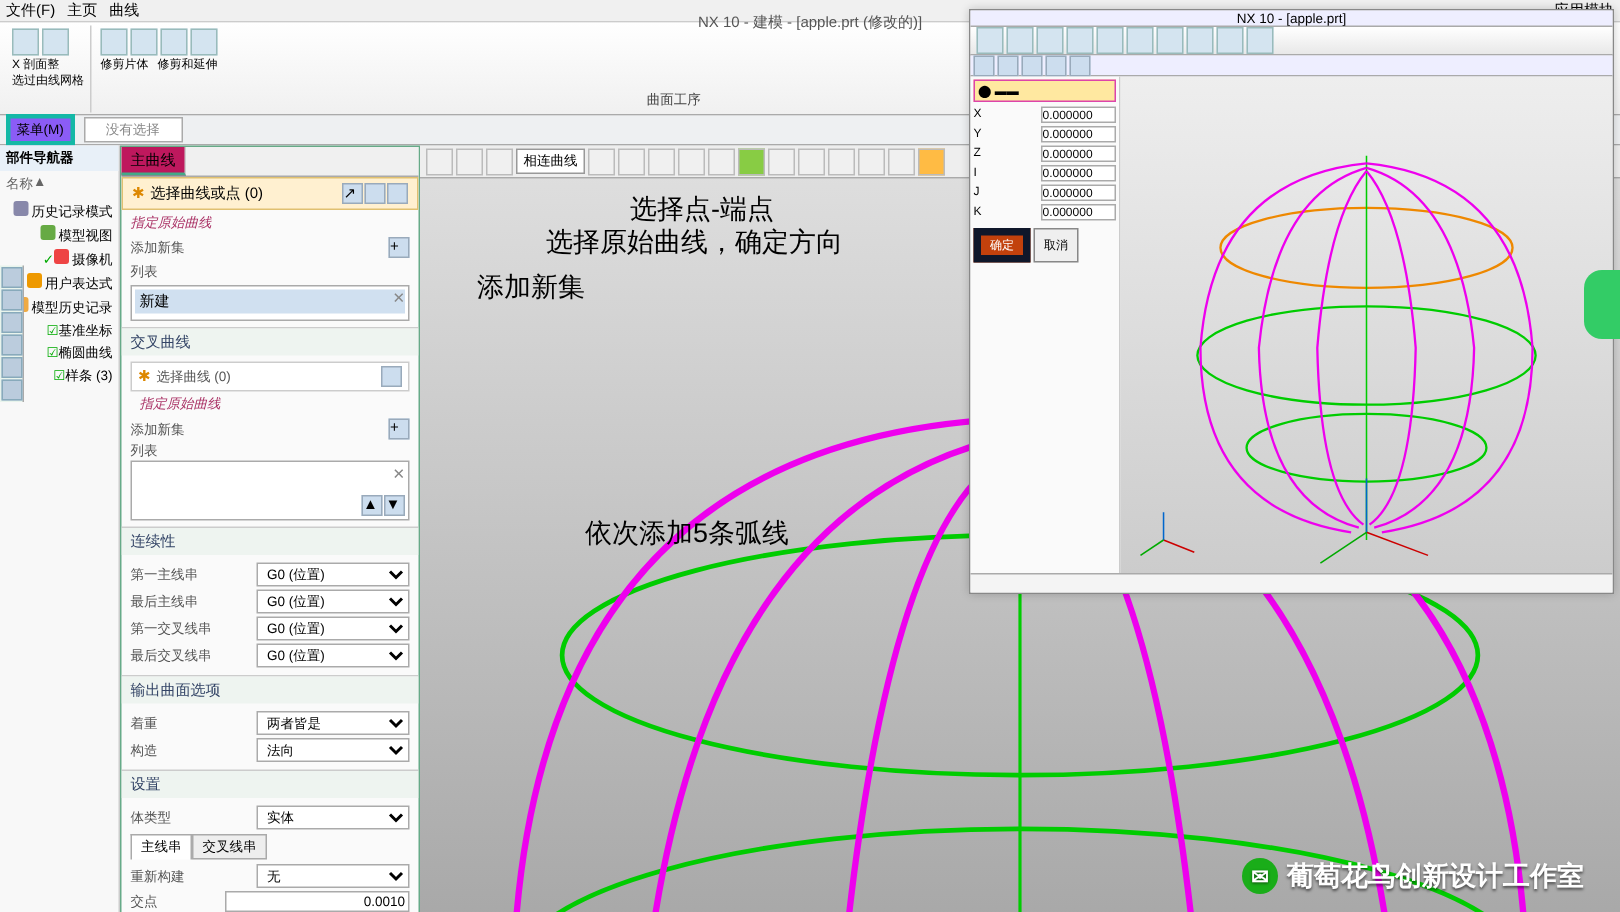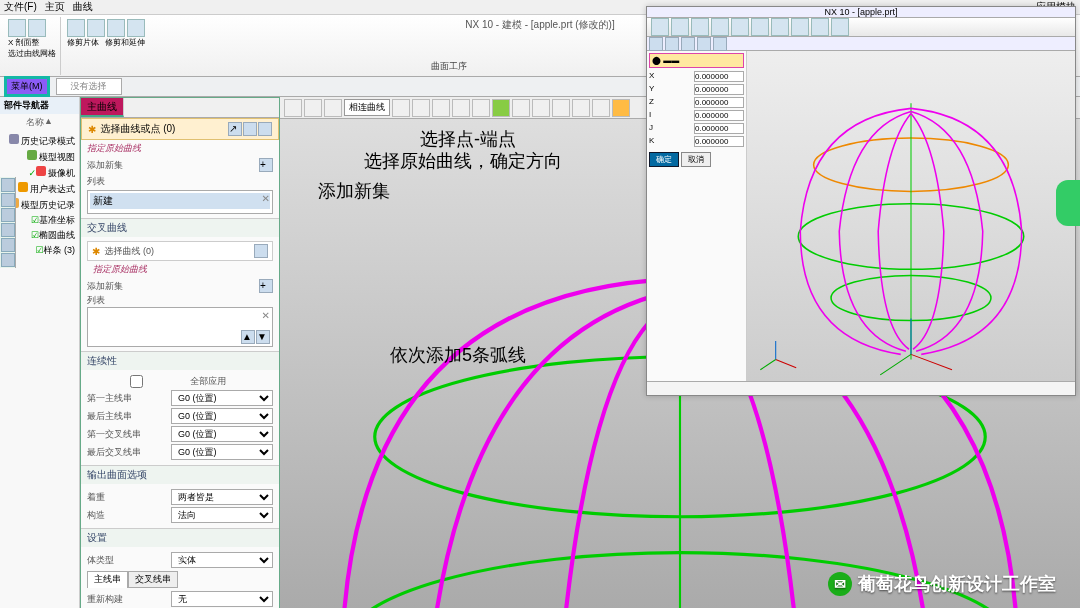--- a/index.html
+++ b/index.html
@@ -4,21 +4,21 @@
 <style>
 * { box-sizing: border-box; margin: 0; padding: 0; }
 body { font-family: "Microsoft YaHei", Arial, sans-serif; font-size: 11px; background: #e0e0e0; width: 1080px; height: 608px; overflow: hidden; position: relative; }
 .app { display: flex; flex-direction: column; width: 100%; height: 100%; }
 .menubar { height: 18px; background: #f0f0f0; display: flex; align-items: center; gap: 8px; padding: 0 4px; border-bottom: 1px solid #ccc; font-size: 10px; }
 .ribbon { height: 62px; background: linear-gradient(#fff,#f0f0f0); border-bottom: 1px solid #aaa; display: flex; align-items: flex-start; padding: 2px 4px; gap: 2px; }
 .ribbon-group { border-right: 1px solid #ccc; padding: 2px 4px; display: flex; flex-direction: column; font-size: 9px; height: 58px; }
 .ribbon-icons { display: flex; gap: 2px; flex-wrap: wrap; }
 .ribbon-icon { width: 18px; height: 18px; background: #d4e4f0; border: 1px solid #9bb; display: inline-block; }
 .ribbon-label { font-size: 9px; color: #444; text-align: center; margin-top: auto; }
-.title-bar { position: absolute; top: 18px; left: 0; right: 0; height: 16px; text-align: center; font-size: 10px; color: #555; pointer-events: none; }
+.title-bar { position: absolute; top: 8px; left: 0; right: 0; height: 16px; text-align: center; font-size: 10px; color: #555; pointer-events: none; }
 .workspace { flex: 1; display: flex; position: relative; }
 .left-panel { width: 80px; background: #f8f8f8; border-right: 1px solid #ccc; font-size: 9px; }
 .left-panel .hdr { background: #e8f0f8; padding: 2px 4px; font-weight: bold; }
 .left-panel .tree { padding: 2px; text-align: right; }
 .left-panel .tree div { padding: 1px 2px; white-space: nowrap; cursor: pointer; }
 .tree-icon { display: inline-block; width: 10px; height: 10px; margin-right: 2px; background: #88aa66; border-radius: 2px; }
 .dialog { width: 200px; background: #fafafa; border: 1px solid #6a8; display: flex; flex-direction: column; font-size: 10px; }
 .dialog .tabbar { height: 20px; background: #f0f0f0; border-bottom: 1px solid #aaa; display: flex; }
 .dialog .tabbar .tab { padding: 2px 6px; border-right: 1px solid #ccc; font-size: 10px; }
 .dialog .tabbar .tab.active { background: #be185d; border-bottom: 2px solid #4a8; }
@@ -124,21 +124,21 @@
   </div>
 
   <div style="height:20px;background:#eef0f2;border-bottom:1px solid #aaa;display:flex;align-items:center;padding:0 4px;gap:6px;font-size:9px">
     <span style="border:3px solid #14b8a6;padding:1px 4px;background:#8b5cf6">菜单(M)</span>
     <span style="border:1px solid #aaa;padding:1px 14px;background:#fff;color:#888">没有选择</span>
   </div>
 
   <div class="workspace">
     <div class="left-panel">
       <div class="hdr">部件导航器</div>
-      <div style="padding:2px 4px;font-size:9px;color:#666;display:flex;justify-content:center">
+      <div style="padding:2px 4px;font-size:9px;color:#666;display:flex;justify-content:flex-start">
           <span>名称</span>
           <span>▲</span>
         </div>
       <div class="tree">
         <div><span class="tree-icon" style="background:#88a"></span><span>历史记录模式</span></div>
         <div><span class="tree-icon" style="background:#6a4"></span><span>模型视图</span></div>
         <div><span style="color:#0a0">✓</span><span class="tree-icon" style="background:#e44"></span><span>摄像机</span></div>
         <div><span class="tree-icon" style="background:#e90"></span><span>用户表达式</span></div>
         <div><span class="tree-icon" style="background:#ea4"></span><span>模型历史记录</span></div>
         <div style="padding-left:10px"><span style="color:#0a0">☑</span><span>基准坐标</span></div>
@@ -204,24 +204,20 @@
                   <span class="small-icon">▲</span>
                   <span class="small-icon">▼</span>
                 </div>
             </div>
           </div>
         </div>
 
         <div class="section">
           <div class="section-hdr">连续性</div>
           <div class="section-content">
-            <div class="prop-row">
-                <input type="checkbox" style="">
-                <label>全部应用</label>
-              </div>
             <div class="prop-row">
                 <label>第一主线串</label>
                 <select><option>G0 (位置)</option></select>
               </div>
             <div class="prop-row">
                 <label>最后主线串</label>
                 <select><option>G0 (位置)</option></select>
               </div>
             <div class="prop-row">
                 <label>第一交叉线串</label>
@@ -363,21 +359,21 @@
         </div>
       <div class="prow">
           <span>J</span>
           <input style="width: 50px; font-size: 8px; border: 1px solid rgb(170, 170, 170);" value="0.000000">
         </div>
       <div class="prow">
           <span>K</span>
           <input style="width: 50px; font-size: 8px; border: 1px solid rgb(170, 170, 170);" value="0.000000">
         </div>
       <div style="display:flex;gap:2px;margin-top:4px">
-        <button style="font-size:8px;padding:1px 6px;border:1px solid #0f172a;background:#0369a1;color:#fff">确定</button>
+        <button style="font-size:8px;padding:1px 6px;border:5px solid #0f172a;background:#c2410c;color:#fff">确定</button>
         <button style="font-size:8px;padding:1px 6px;border:1px solid #888">取消</button>
       </div>
     </div>
     <div class="sw-canvas">
       <svg viewBox="0 0 320 320" style="width:100%;height:100%">
         <ellipse cx="160" cy="110" rx="95" ry="26" fill="none" stroke="#e80" stroke-width="1.5"></ellipse>
         <ellipse cx="160" cy="180" rx="110" ry="32" fill="none" stroke="#0c0" stroke-width="1.5"></ellipse>
         <ellipse cx="160" cy="240" rx="78" ry="22" fill="none" stroke="#0c0" stroke-width="1.5"></ellipse>
         <line x1="160" y1="50" x2="160" y2="300" stroke="#0c0" stroke-width="1"></line>
         <path d="M160 55 Q60 65 52 175 Q52 280 150 295" fill="none" stroke="#e0e" stroke-width="1.5"></path>

